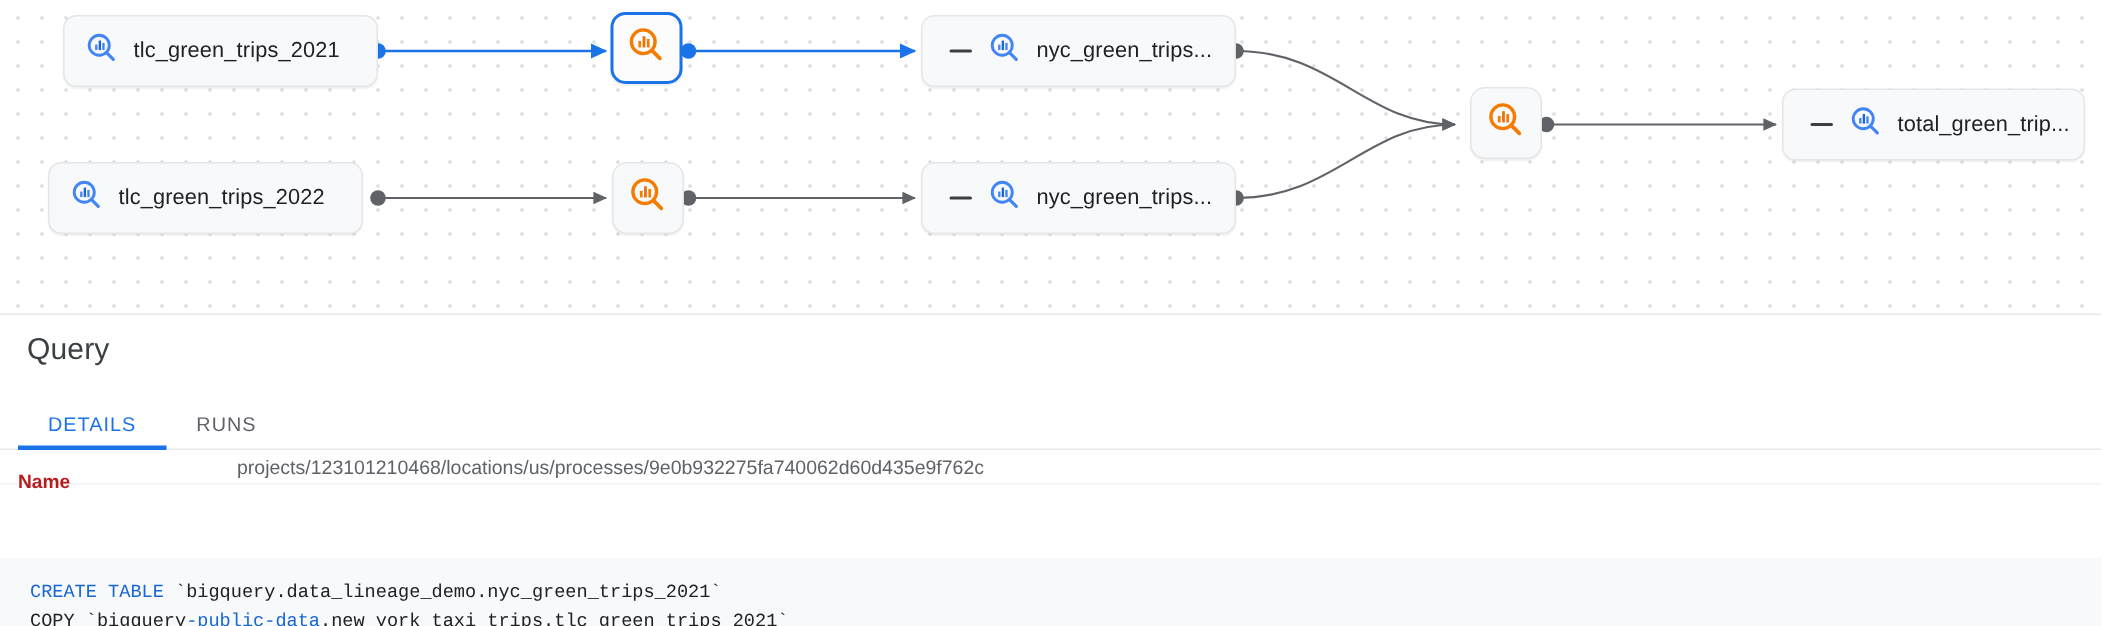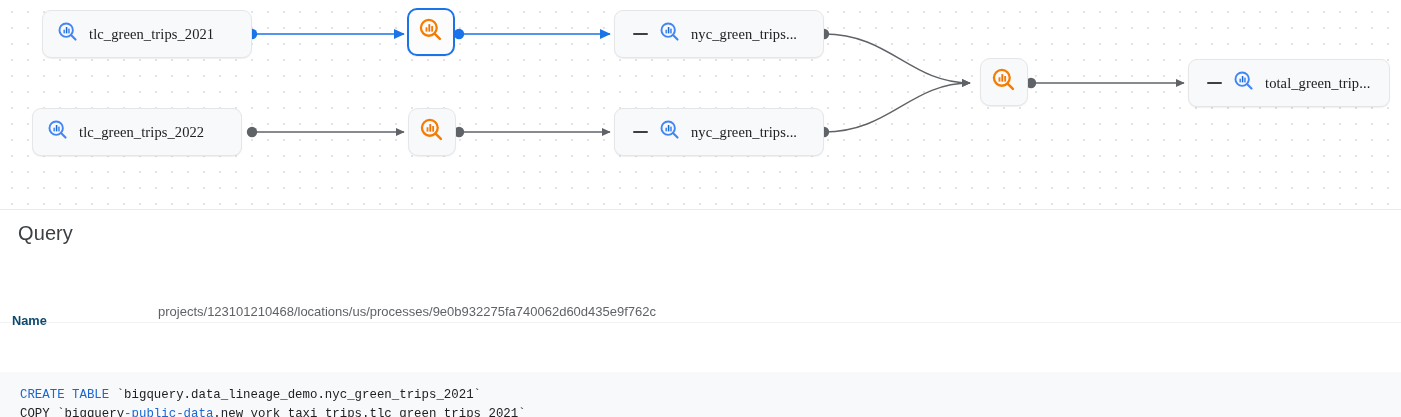--- a/index.html
+++ b/index.html
@@ -33,21 +33,20 @@
 
   .node {
     position: absolute;
     background: #f8f9fa;
     border: 1px solid #e4e6e8;
     border-radius: 9px;
     display: flex;
     align-items: center;
     box-shadow: 0 1px 1px rgba(60,64,67,.08);
     cursor: pointer;
-    font-family: Liberation Serif, serif;
   }
   .node-label {
     font-size: 14.5px;
     color: #202124;
     letter-spacing: .1px;
     white-space: nowrap;
     overflow: hidden;
   }
   .collapse-btn {
     width: 26px;
@@ -144,21 +143,21 @@
     height: 23px;
     border-bottom: 1px solid #f1f3f4;
     display: flex;
     align-items: center;
   }
   .kv-key {
     width: 158px;
     padding-left: 12px;
     font-size: 12.8px;
     font-weight: bold;
-    color: #0c4a6e;
+    color: #b91c1c;
     margin-top: 19px;
   }
   .kv-val {
     font-size: 13px;
     color: #5f6368;
     white-space: nowrap;
   }
 
   #code-block {
     position: absolute;
@@ -323,20 +322,24 @@
   </div>
 
 </div>
 
 <div id="drag-handle"></div>
 
 <div id="details-panel">
 
   <div id="panel-title">Query</div>
 
+  <div id="tabbar">
+    <div class="tab active">DETAILS</div>
+    <div class="tab">RUNS</div>
+  </div>
 
   <div class="kv-row" style="top:90px;">
     <div class="kv-key">Name</div>
     <div class="kv-val">projects/123101210468/locations/us/processes/9e0b932275fa740062d60d435e9f762c</div>
   </div>
 
 
   <div id="code-block"><span class="kw">CREATE TABLE</span><span> `bigquery.data_lineage_demo.nyc_green_trips_2021`</span>
 <span>COPY `bigquery</span><span class="kw">-public-data</span><span>.new_york_taxi_trips.tlc_green_trips_2021`</span></div>
 

